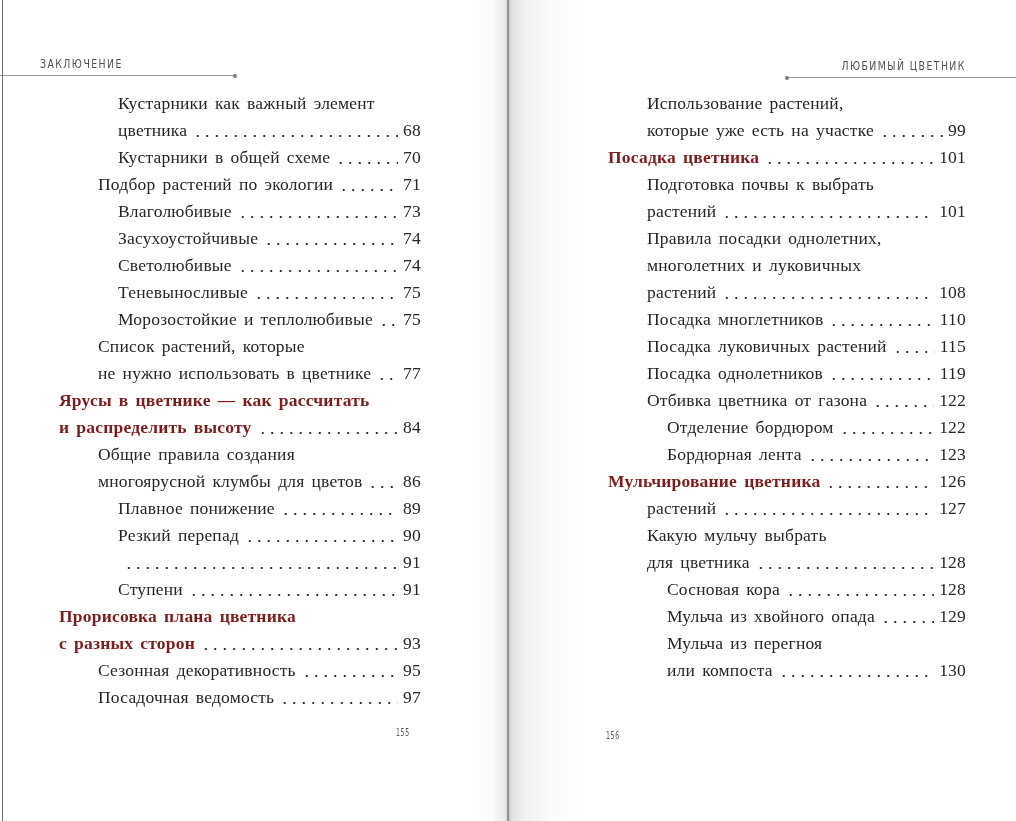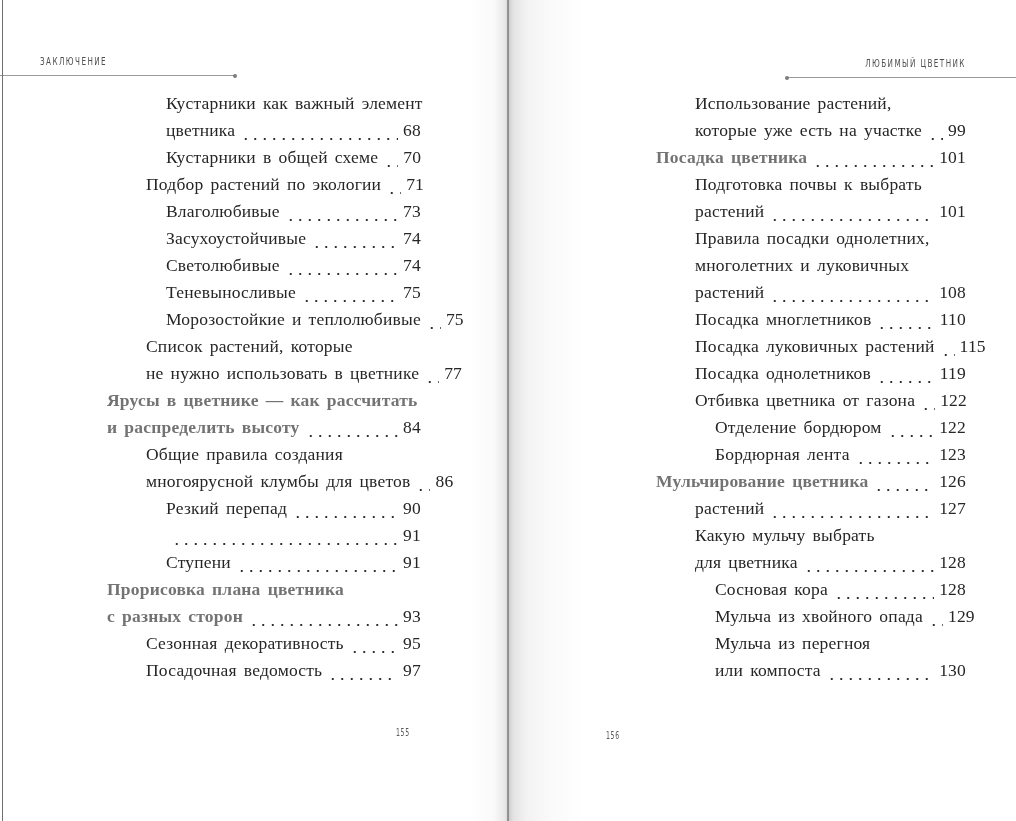--- a/index.html
+++ b/index.html
@@ -18,43 +18,43 @@
       rgba(0,0,0,0) 0%, rgba(0,0,0,0.02) 22%, rgba(0,0,0,0.09) 32%,
       rgba(0,0,0,0.20) 35%, rgba(0,0,0,0.11) 39%, rgba(0,0,0,0.05) 50%,
       rgba(0,0,0,0.02) 72%, rgba(0,0,0,0) 100%);
   }
   .spine-line{position:absolute;left:507px;top:0;width:2px;height:821px;background:rgba(50,50,50,0.40);filter:blur(0.6px);}
 
   
   .running-head{
     position:absolute;top:56px;color:#4f4f4f;
     font-family:"DejaVu Sans","Liberation Sans",sans-serif;
-    font-size:10px;letter-spacing:2px;text-transform:uppercase;white-space:nowrap;
+    font-size:13px;letter-spacing:2px;text-transform:uppercase;white-space:nowrap;
   }
   .running-head .squeeze{display:inline-block;transform:scaleX(0.72);}
   .running-head.left{left:40px;}
   .running-head.left .squeeze{transform-origin:left center;}
   .running-head.right{left:608px;width:358px;text-align:right;top:58px;}
   .running-head.right .squeeze{transform-origin:right center;}
 
   .head-rule{position:absolute;height:1px;background:#9a9a9a;}
   .head-rule.left{left:0;top:75px;width:235px;}
   .head-rule.right{left:787px;top:77px;width:229px;}
   .rule-dot{position:absolute;top:-1.5px;width:4px;height:4px;border-radius:50%;background:#7d7d7d;}
   .head-rule.left .rule-dot{right:-2px;}
   .head-rule.right .rule-dot{left:-2px;}
 
   
   .toc{position:absolute;top:90px;font-size:17.5px;line-height:27px;letter-spacing:0.2px;word-spacing:2.5px;}
   .toc.left{left:59px;width:362px;}
   .toc.right{left:608px;width:358px;}
-  .toc-row{display:flex;align-items:center;height:27px;white-space:nowrap;margin-left:48px;}
+  .toc-row{display:flex;align-items:flex-start;height:27px;white-space:nowrap;}
   .toc-row.lvl1{padding-left:39px;}
   .toc-row.lvl2{padding-left:59px;}
-  .toc-row.bold .title{font-weight:bold;color:#737373;}
+  .toc-row.bold .title{font-weight:bold;color:#7f1d1d;}
   .leader{
     flex:1;height:21px;margin:0 5px 0 6px;min-width:14px;
     background-image:radial-gradient(circle,#2f2f2f 1.15px,transparent 1.5px);
     background-size:9.5px 4px;background-repeat:repeat-x;background-position:left bottom;
   }
   .pagenum{white-space:nowrap;}
 
   
   .folio{
     position:absolute;color:#575757;
@@ -146,20 +146,25 @@
       </div>
       <div class="toc-row lvl1">
         <span class="title">Общие правила создания</span>
       </div>
       <div class="toc-row lvl1">
         <span class="title">многоярусной клумбы для цветов</span>
         <span class="leader"></span>
         <span class="pagenum">86</span>
       </div>
       <div class="toc-row lvl2">
+        <span class="title">Плавное понижение</span>
+        <span class="leader"></span>
+        <span class="pagenum">89</span>
+      </div>
+      <div class="toc-row lvl2">
         <span class="title">Резкий перепад</span>
         <span class="leader"></span>
         <span class="pagenum">90</span>
       </div>
       <div class="toc-row lvl2">
         <span class="leader"></span>
         <span class="pagenum">91</span>
       </div>
       <div class="toc-row lvl2">
         <span class="title">Ступени</span>

